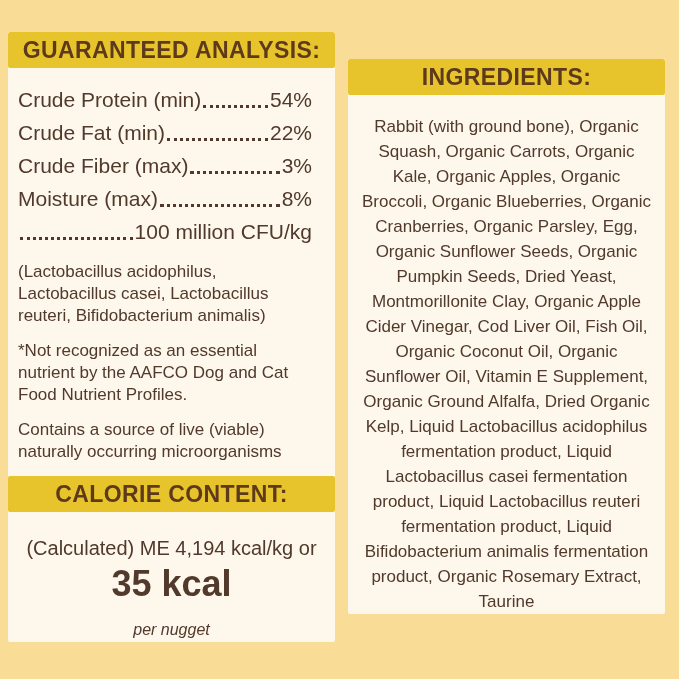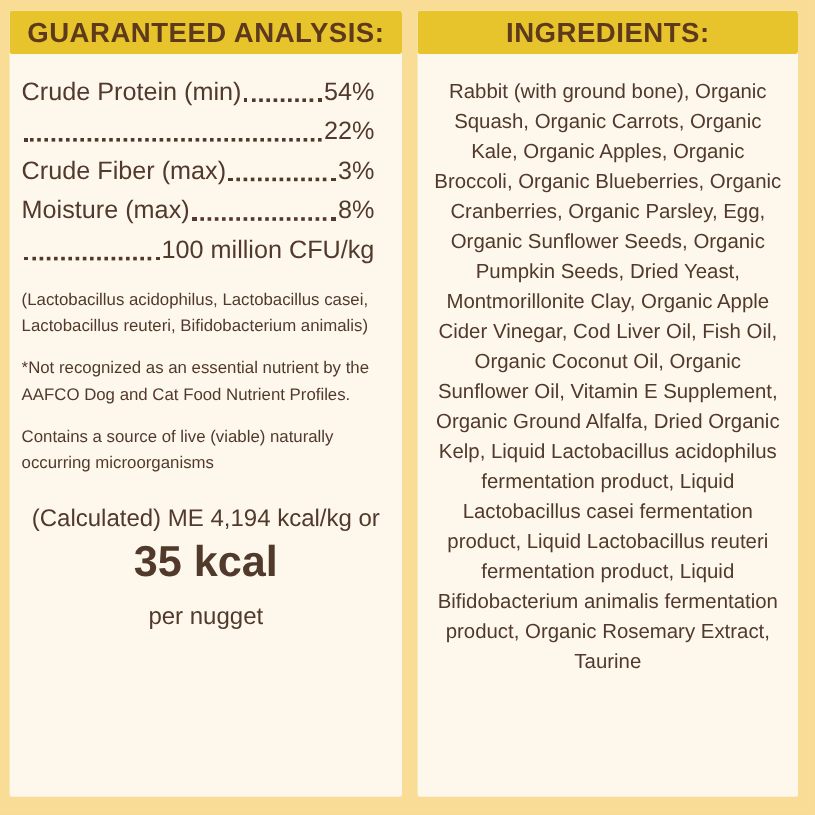--- a/index.html
+++ b/index.html
@@ -9,20 +9,21 @@
     font-family: "Liberation Sans", "DejaVu Sans", sans-serif;
   }
   .label-root {
     box-sizing: border-box;
     width: 616px;
     height: 679px;
     background: #F9DC95;
     padding: 9px 14px 15px 8px;
     display: flex;
     gap: 13px;
+    align-items: center;
   }
   .panel {
     background: #FDF8EB;
     border-radius: 2px;
     display: flex;
     flex-direction: column;
     box-sizing: border-box;
     overflow: hidden;
     color: #51392C;
   }
@@ -52,33 +53,33 @@
   }
   .dots {
     flex: 1 1 auto;
     border-bottom: 3px dotted #51392C;
     margin: 0 2px 8px 2px;
     min-width: 12px;
   }
   .ga-row.cont { justify-content: flex-end; }
   .ga-row.cont .dots { flex: 1 1 auto; }
   .note {
-    font-size: 14px;
+    font-size: 17px;
     line-height: 22px;
     margin: 13px 0 0 0;
     padding: 0 2px 0 0;
   }
   .cal-bar { margin-top: 13px; }
   .cal-content {
     text-align: center;
     padding-top: 24px;
   }
   .cal-line1 { font-size: 20px; line-height: 24px; }
   .cal-big   { font-size: 36px; line-height: 40px; font-weight: 700; margin-top: 4px; }
-  .cal-line2 { font-size: 20px; line-height: 24px; margin-top: 14px; }
+  .cal-line2 { font-size: 16px; line-height: 24px; margin-top: 14px; font-style: italic; }
   .ingredients {
     text-align: center;
     font-size: 17px;
     line-height: 25px;
     margin: 19px 0 0 0;
     padding: 0 11px;
   }
 </style>
 </head>
 <body>
@@ -88,20 +89,21 @@
   <div class="panel left">
     <div class="bar">GUARANTEED ANALYSIS:</div>
 
     <div class="ga-content">
       <div class="ga-row">
         <span>Crude Protein (min)</span>
         <span class="dots"></span>
         <span>54%</span>
       </div>
       <div class="ga-row">
+        <span>Crude Fat (min)</span>
         <span class="dots"></span>
         <span>22%</span>
       </div>
       <div class="ga-row">
         <span>Crude Fiber (max)</span>
         <span class="dots"></span>
         <span>3%</span>
       </div>
       <div class="ga-row">
         <span>Moisture (max)</span>
@@ -111,20 +113,21 @@
       <div class="ga-row cont">
         <span class="dots"></span>
         <span>100 million CFU/kg</span>
       </div>
 
       <p class="note">(Lactobacillus acidophilus, Lactobacillus casei, Lactobacillus reuteri, Bifidobacterium animalis)</p>
       <p class="note">*Not recognized as an essential nutrient by the AAFCO Dog and Cat Food Nutrient Profiles.</p>
       <p class="note">Contains a source of live (viable) naturally occurring microorganisms</p>
     </div>
 
+    <div class="bar cal-bar">CALORIE CONTENT:</div>
     <div class="cal-content">
       <div class="cal-line1">(Calculated) ME 4,194 kcal/kg or</div>
       <div class="cal-big">35 kcal</div>
       <div class="cal-line2">per nugget</div>
     </div>
   </div>
 
   <div class="panel right">
     <div class="bar">INGREDIENTS:</div>
     <p class="ingredients">Rabbit (with ground bone), Organic Squash, Organic Carrots, Organic Kale, Organic Apples, Organic Broccoli, Organic Blueberries, Organic Cranberries, Organic Parsley, Egg, Organic Sunflower Seeds, Organic Pumpkin Seeds, Dried Yeast, Montmorillonite Clay, Organic Apple Cider Vinegar, Cod Liver Oil, Fish Oil, Organic Coconut Oil, Organic Sunflower Oil, Vitamin E Supplement, Organic Ground Alfalfa, Dried Organic Kelp, Liquid Lactobacillus acidophilus fermentation product, Liquid Lactobacillus casei fermentation product, Liquid Lactobacillus reuteri fermentation product, Liquid Bifidobacterium animalis fermentation product, Organic Rosemary Extract, Taurine</p>

